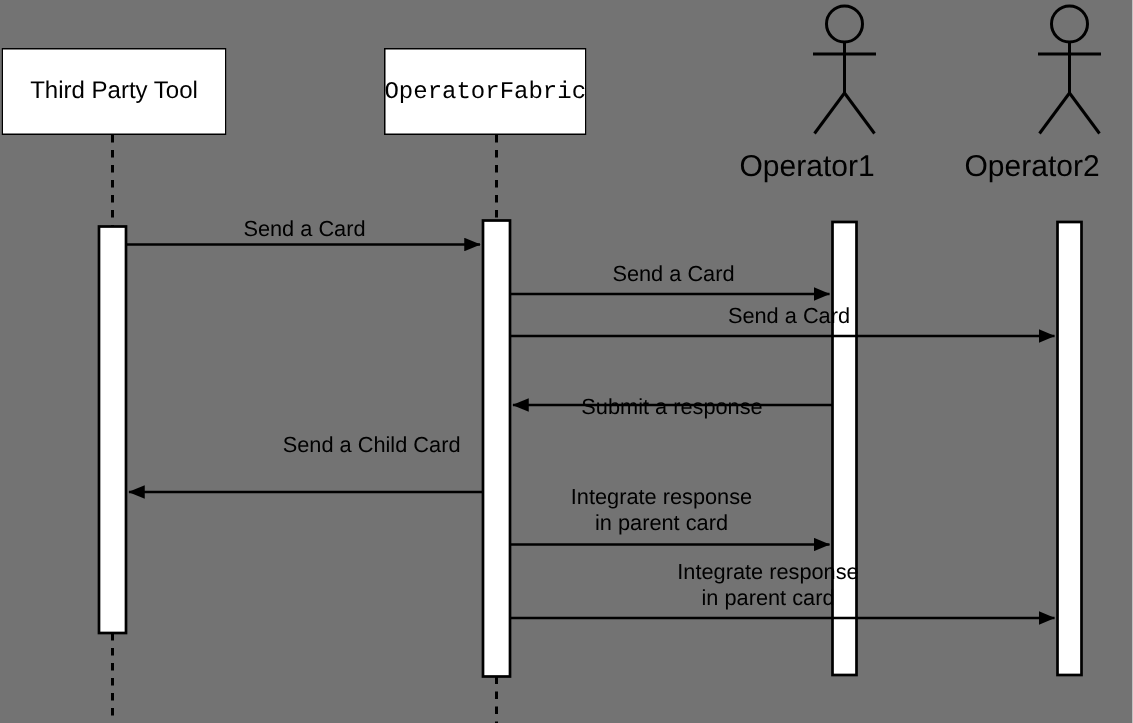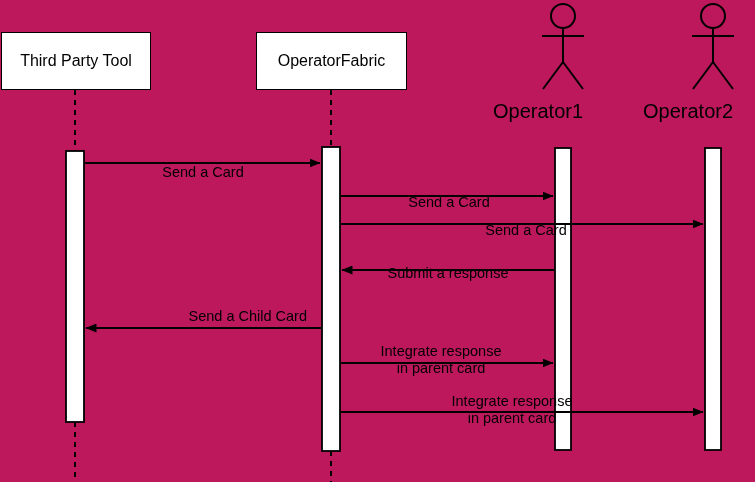--- a/index.html
+++ b/index.html
@@ -4,21 +4,21 @@
 <style>
   html, body {
     margin: 0;
     padding: 0;
     background: #ffffff;
   }
   #diagram-root {
     position: relative;
     width: 755px;
     height: 482px;
-    background: #be185d;
+    background: #737373;
     font-family: "Liberation Sans", sans-serif;
     overflow: hidden;
   }
   .svg-layer {
     position: absolute;
     left: 0;
     top: 0;
     width: 755px;
     height: 482px;
   }
@@ -45,21 +45,20 @@
     text-align: left;
     line-height: 1;
   }
   .msg-label {
     position: absolute;
     font-size: 14.5px;
     color: #000000;
     white-space: nowrap;
     text-align: center;
     line-height: 17px;
-    margin-top: 19px;
   }
   .msg-label .line2 {
     display: block;
   }
 </style>
 </head>
 <body>
 
 <div id="diagram-root">
 
@@ -118,41 +117,41 @@
       <line x1="340" y1="363" x2="553" y2="363" marker-end="url(#arrow-right)"></line>
 
       <line x1="340" y1="412" x2="703" y2="412" marker-end="url(#arrow-right)"></line>
     </g>
   </svg>
 
   <div class="participant-box" style="left:1px; top:32px; width:150px; height:58px;">
     <span class="participant-label">Third Party Tool</span>
   </div>
 
-  <div class="participant-box" style="left:256px; top:32px; width:151px; height:58px;">
+  <div class="participant-box" style="left:256px; top:32px; width:135px; height:58px;font-family:Liberation Mono, monospace;">
     <span class="participant-label">OperatorFabric</span>
   </div>
 
   <div class="actor-label" style="left:493px; top:101px; width:140px;">Operator1</div>
 
   <div class="actor-label" style="left:643px; top:101px; width:140px;">Operator2</div>
 
   <div class="msg-label" style="left:103px; top:145px; width:200px;">
     <span>Send a Card</span>
   </div>
 
   <div class="msg-label" style="left:349px; top:175px; width:200px;">
     <span>Send a Card</span>
   </div>
 
   <div class="msg-label" style="left:426px; top:203px; width:200px;">
     <span>Send a Card</span>
   </div>
 
-  <div class="msg-label" style="left:348px; top:246px; width:200px;">
+  <div class="msg-label" style="left:348px; top:264px; width:200px;">
     <span>Submit a response</span>
   </div>
 
   <div class="msg-label" style="left:107px; top:289px; width:200px;text-align:right;">
     <span>Send a Child Card</span>
   </div>
 
   <div class="msg-label" style="left:341px; top:324px; width:200px;">
     <span>Integrate response</span>
     <span class="line2">in parent card</span>

